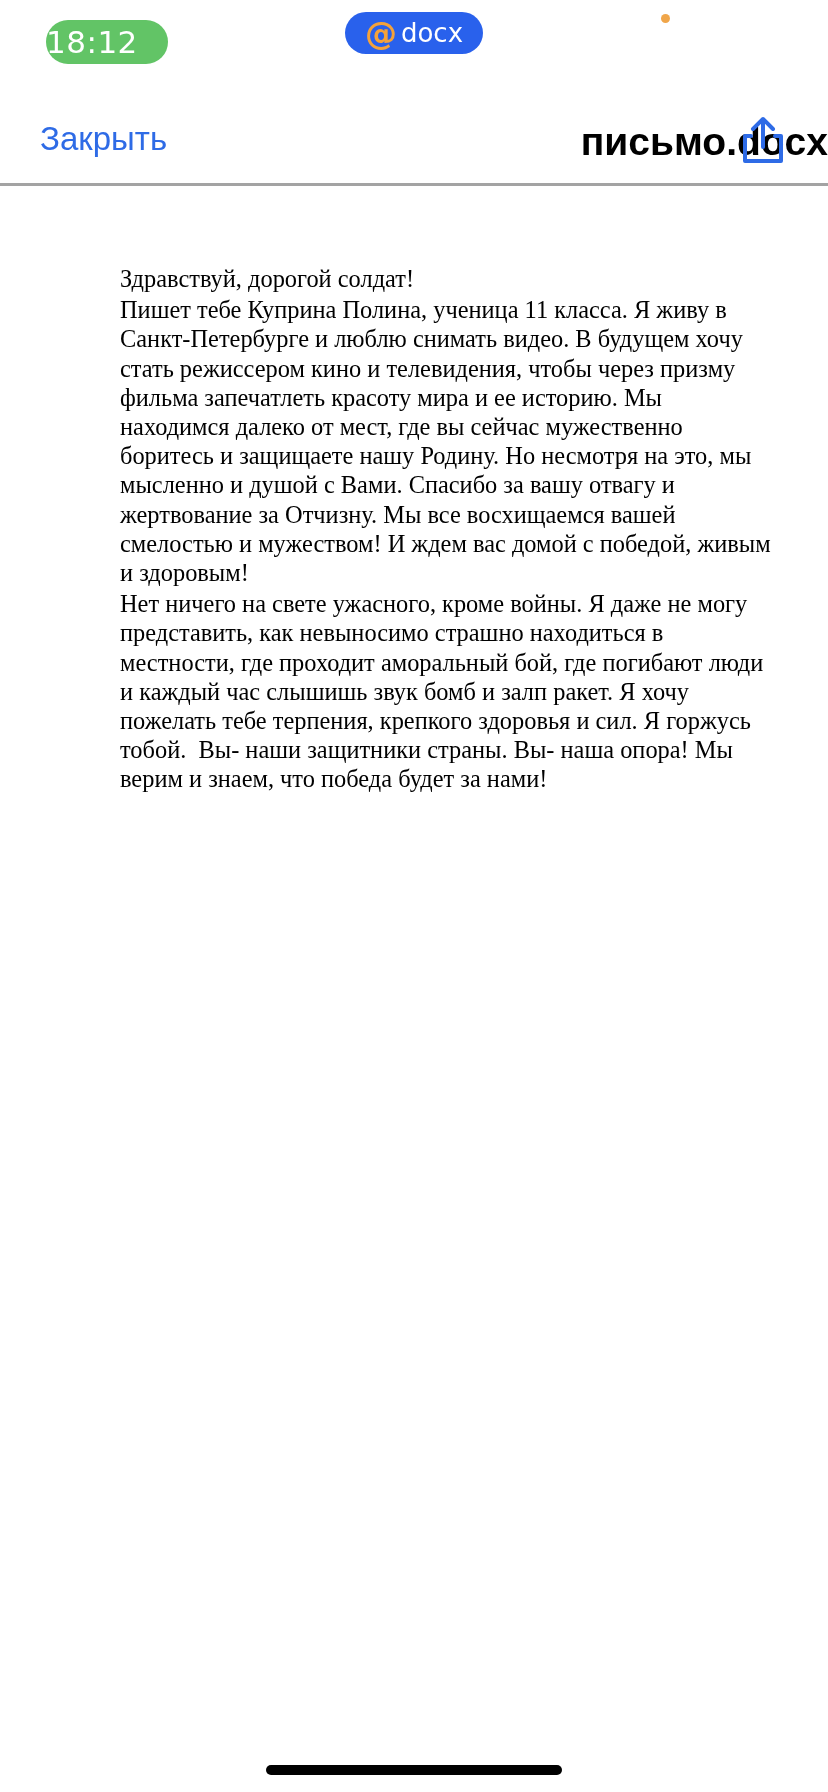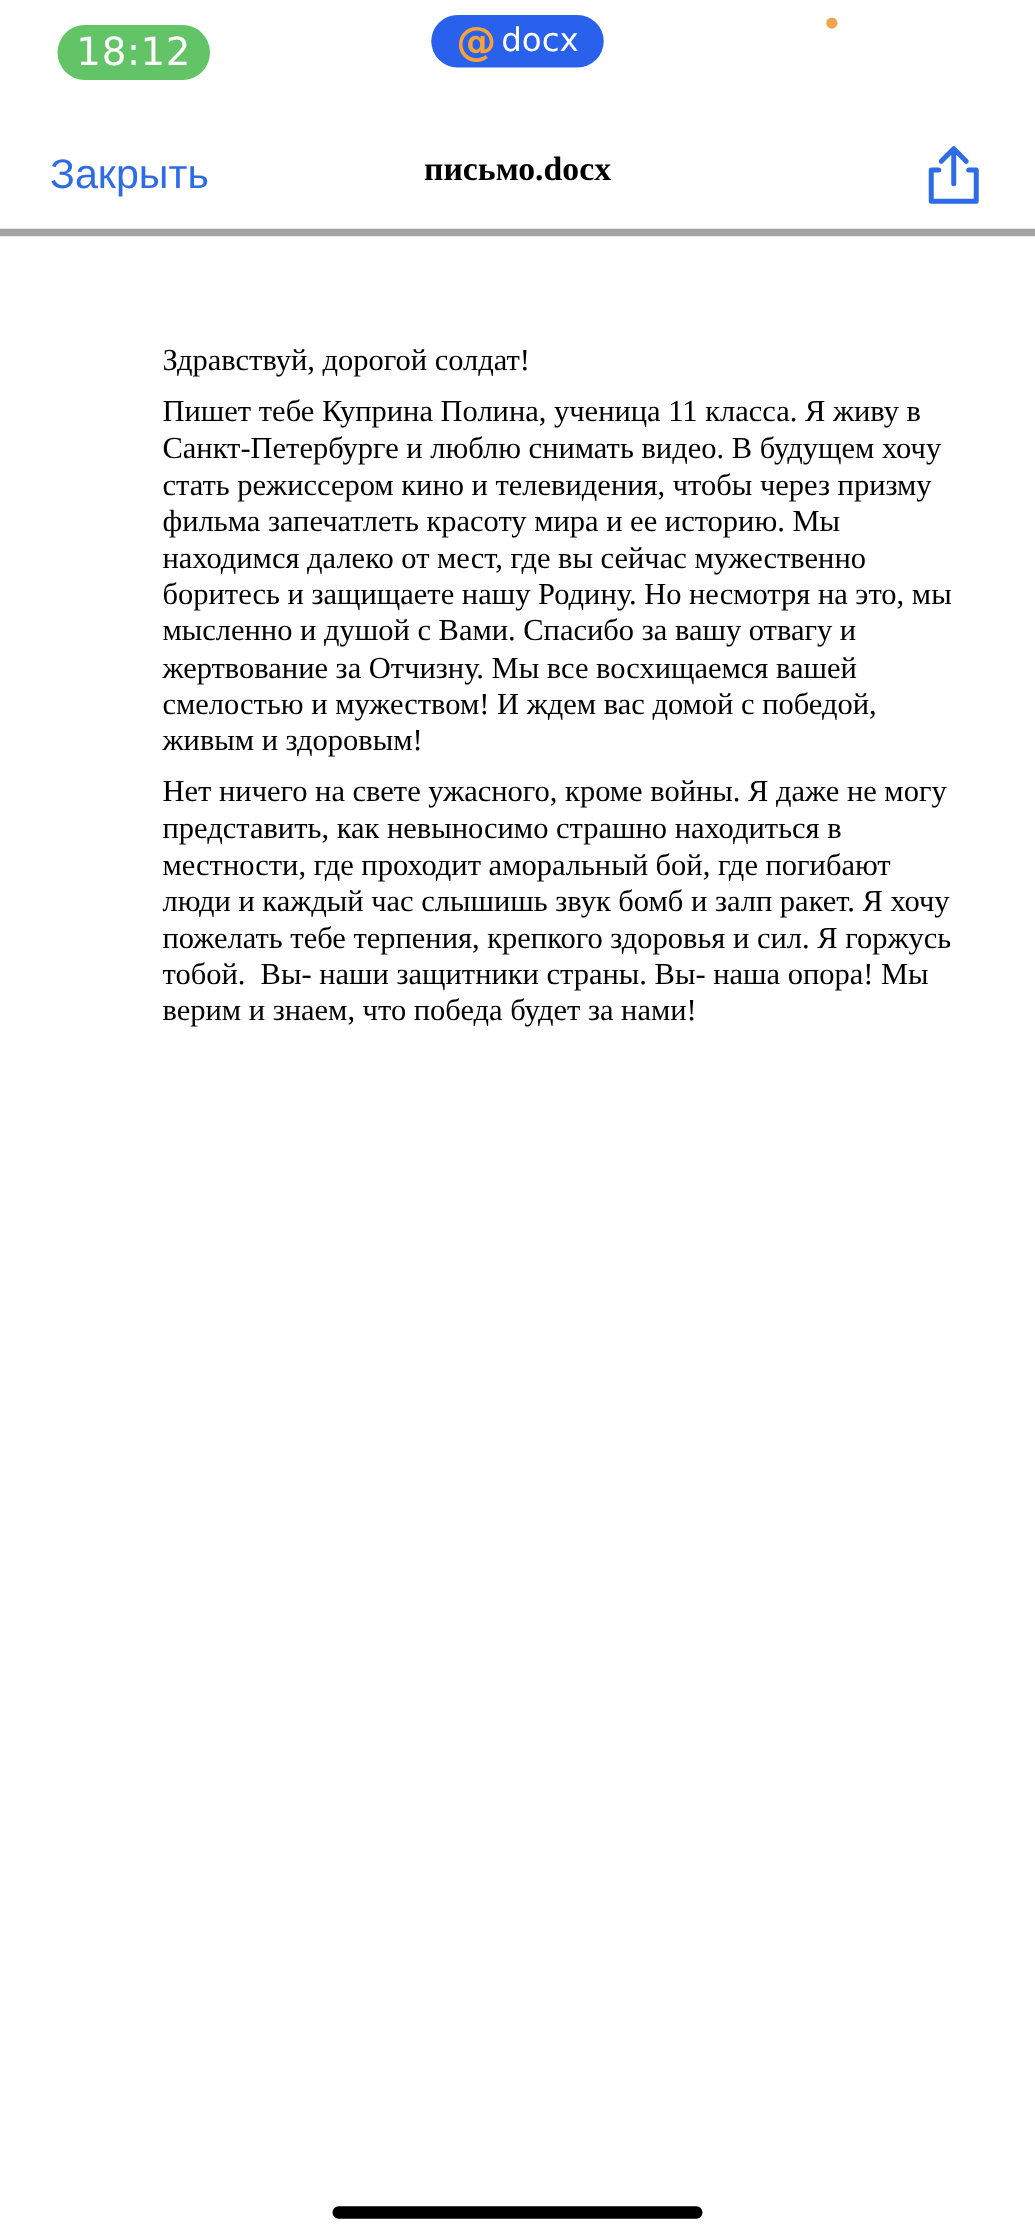--- a/index.html
+++ b/index.html
@@ -3,50 +3,50 @@
   <meta charset="utf-8">
   <style>
     html, body { margin:0; padding:0; }
     body {
       width:828px; height:1792px; background:#ffffff; position:relative; overflow:hidden;
       font-family:"Liberation Sans", sans-serif;
     }
     .status-bar { position:absolute; left:0; top:0; width:828px; height:90px; }
     .time-pill {
       position:absolute; left:46px; top:20px; width:122px; height:44px; border-radius:22px;
-      background:#62c466; color:#fff; font-size:31px; line-height:44px; text-align:center;
+      background:#62c466; color:#fff; font-size:31px; line-height:44px; text-align:left;
       font-family:"DejaVu Sans", sans-serif; letter-spacing:0.5px;
     }
     .mail-pill {
       position:absolute; left:345px; top:12px; width:138px; height:42px; border-radius:21px;
       background:#2961ec; color:#fff; display:flex; align-items:center; justify-content:center;
       font-size:26px; font-family:"DejaVu Sans", sans-serif;
     }
     .mail-pill .at { color:#f5a23a; font-size:32px; font-weight:bold; margin-right:4px; line-height:1; }
     .dot { position:absolute; left:661px; top:14px; width:9px; height:9px; border-radius:50%; background:#f0a64a; }
 
     .nav-bar {
       position:absolute; left:0; top:90px; width:828px; height:93px;
-      border-bottom:6px solid #a3a3a3;
+      border-bottom:3px solid #a3a3a3;
     }
     .close-btn {
       position:absolute; left:40px; top:30px; font-size:33px; color:#2e6be6;
       background:none; border:none; padding:0; cursor:pointer; font-family:"Liberation Sans", sans-serif;
     }
     .title {
-      position:absolute; left:0; width:828px; top:30px; text-align:center; font-size:27px;
-      font-weight:bold; color:#000;font-family:Liberation Serif, serif;
+      position:absolute; left:0; width:828px; top:30px; text-align:right; font-size:39px;
+      font-weight:bold; color:#000;
     }
     .share-btn { position:absolute; left:740px; top:25px; width:46px; height:52px; cursor:pointer; }
 
     .doc {
       position:absolute; left:118px; top:262px; width:660px;
       font-family:"Liberation Serif", serif; font-size:24.4px; line-height:29.2px; color:#000;
     }
-    .doc p { margin:12px; }
+    .doc p { margin:2px; }
     .home-indicator {
       position:absolute; left:266px; top:1765px; width:296px; height:10px; border-radius:5px; background:#000;
     }
   </style>
 </head>
 <body>
 
 <div class="status-bar">
   <div class="time-pill">18:12</div>
   <div class="mail-pill">

